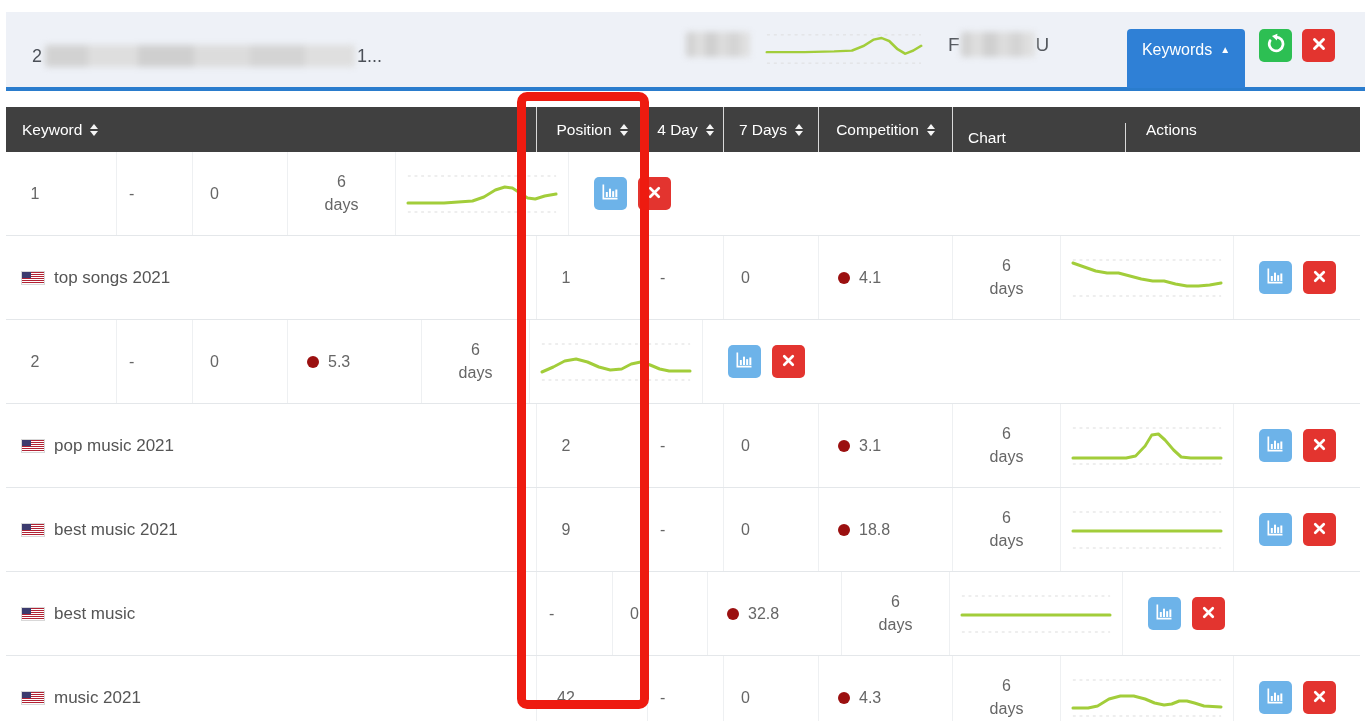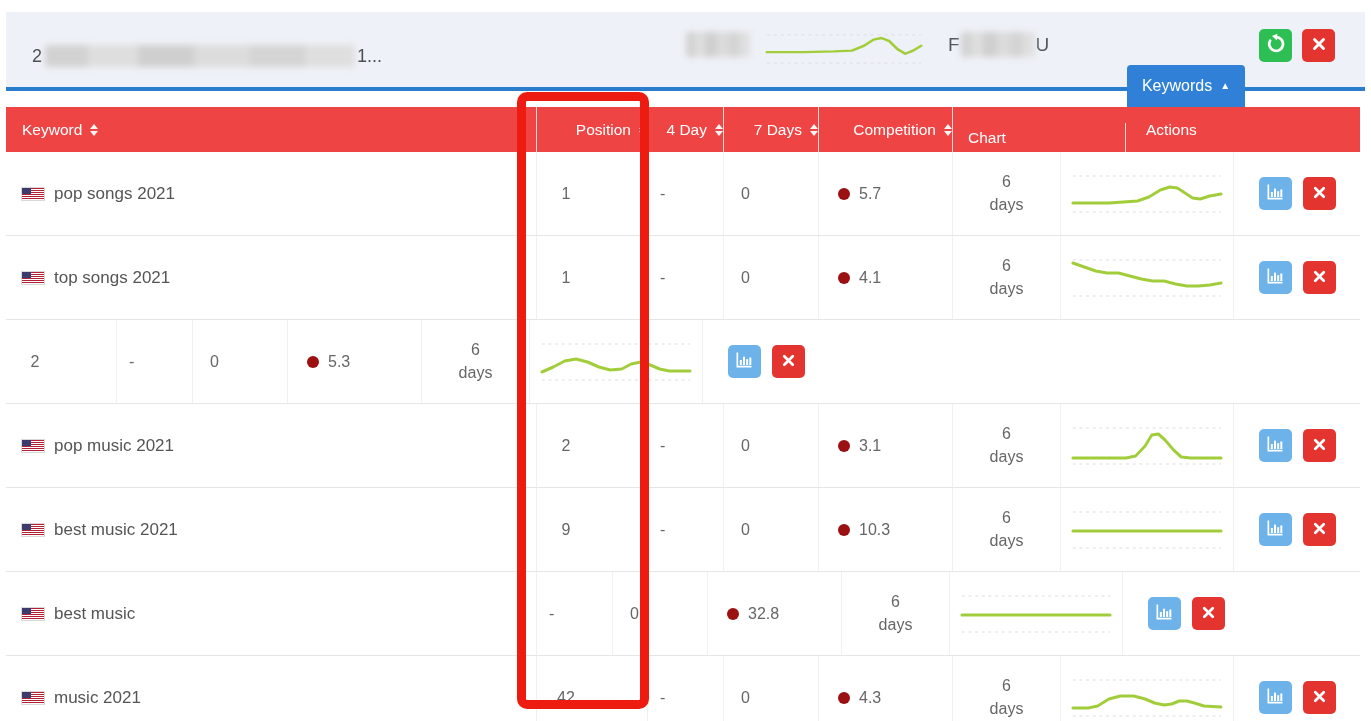--- a/index.html
+++ b/index.html
@@ -15,32 +15,32 @@
             background:linear-gradient(90deg,#d2d2d2 0 14%,#dedede 14% 30%,#cfcfcf 30% 48%,#dcdcdc 48% 66%,#d4d4d4 66% 84%,#dfdfdf 84%);}
   .blur-a{width:310px;margin:0 2px 0 3px;}
   .blur-b{position:absolute;left:686px;top:32px;width:64px;height:25px;}
   .topbar-minichart{position:absolute;left:765px;top:27px;width:158px;height:44px;}
   .site-label{position:absolute;left:948px;top:32px;display:flex;align-items:center;
               font-size:19px;color:#55595f;}
   .blur-c{width:74px;height:25px;margin:0 1px;}
   .kw-btn{position:absolute;left:1127px;top:29px;width:118px;height:59px;background:#2f80d6;
           border:none;border-radius:4px 4px 0 0;color:#fff;font-size:16px;cursor:pointer;
           display:flex;align-items:flex-start;justify-content:center;padding-top:12px;gap:8px;
-          font-family:"Liberation Sans",sans-serif;margin-top:36px;}
+          font-family:"Liberation Sans",sans-serif;}
   .kw-btn .arrow{font-size:10px;margin-top:3px;}
   .icon-btn{border:none;border-radius:5px;width:33px;height:33px;display:flex;align-items:center;
             justify-content:center;cursor:pointer;padding:0;}
   .refresh-btn{position:absolute;left:1259px;top:29px;background:#2dbf53;}
   .close-top-btn{position:absolute;left:1302px;top:29px;background:#e3342f;}
 
   
   .table{position:absolute;left:6px;top:107px;width:1354px;}
-  .thead{display:flex;height:45px;background:#ef4444;color:#fff;}
+  .thead{display:flex;height:45px;background:#404040;color:#fff;}
   .th{box-sizing:border-box;border-right:1px solid rgba(255,255,255,.8);display:flex;
-      align-items:center;justify-content:flex-end;font-size:15.5px;cursor:pointer;}
+      align-items:center;justify-content:center;font-size:15.5px;cursor:pointer;}
   .th:last-child{border-right:none;}
   .th-left{justify-content:flex-start;}
   .sort{display:inline-flex;flex-direction:column;gap:2px;margin-left:8px;}
   .sort i{display:block;width:0;height:0;border-left:4px solid transparent;border-right:4px solid transparent;}
   .sort .up{border-bottom:5px solid rgba(255,255,255,.95);}
   .sort .dn{border-top:5px solid rgba(255,255,255,.95);}
 
   .tr{display:flex;height:83px;background:#fff;border-bottom:1px solid #e4e7ea;}
   .td{box-sizing:border-box;border-right:1px solid #eef0f2;display:flex;align-items:center;
       color:#666;font-size:16px;}
@@ -164,31 +164,23 @@
         <span>Chart</span>
       </div>
       <div class="th th-left c-act" style="padding-left:20px;">
         <span>Actions</span>
       </div>
     </div>
 
     <div class="tbody">
 
         <div class="tr">
-          <div class="td c-keyword">
-            <span class="flag"></span>
-            <span>pop songs 2021</span>
-          </div>
           <div class="td c-pos">1</div>
           <div class="td c-1day">-</div>
           <div class="td c-7days">0</div>
-          <div class="td c-comp">
-            <span class="dot"></span>
-            <span>5.7</span>
-          </div>
           <div class="td c-time">
             <span>6</span>
             <span>days</span>
           </div>
           <div class="td c-chart">
             <svg class="spark" viewBox="0 0 160 56" preserveAspectRatio="none">
               <line x1="2" x2="158" y1="10" y2="10" stroke="#dcdcdc" stroke-width="1" stroke-dasharray="3 4"></line>
               <line x1="2" x2="158" y1="46" y2="46" stroke="#dcdcdc" stroke-width="1" stroke-dasharray="3 4"></line>
               <polyline points="2,37 20,37 40,37 55,36 70,35 82,31 94,24 104,21 112,22 120,27 128,32 136,33 146,30 158,28" fill="none" stroke="#a2cd3a" stroke-width="3" stroke-linecap="round" stroke-linejoin="round"></polyline>
             </svg>
@@ -349,21 +341,21 @@
         <div class="tr">
           <div class="td c-keyword">
             <span class="flag"></span>
             <span>best music 2021</span>
           </div>
           <div class="td c-pos">9</div>
           <div class="td c-1day">-</div>
           <div class="td c-7days">0</div>
           <div class="td c-comp">
             <span class="dot"></span>
-            <span>10.3</span>
+            <span>18.8</span>
           </div>
           <div class="td c-time">
             <span>6</span>
             <span>days</span>
           </div>
           <div class="td c-chart">
             <svg class="spark" viewBox="0 0 160 56" preserveAspectRatio="none">
               <line x1="2" x2="158" y1="10" y2="10" stroke="#dcdcdc" stroke-width="1" stroke-dasharray="3 4"></line>
               <line x1="2" x2="158" y1="46" y2="46" stroke="#dcdcdc" stroke-width="1" stroke-dasharray="3 4"></line>
               <polyline points="2,29 158,29" fill="none" stroke="#a2cd3a" stroke-width="3" stroke-linecap="round" stroke-linejoin="round"></polyline>

